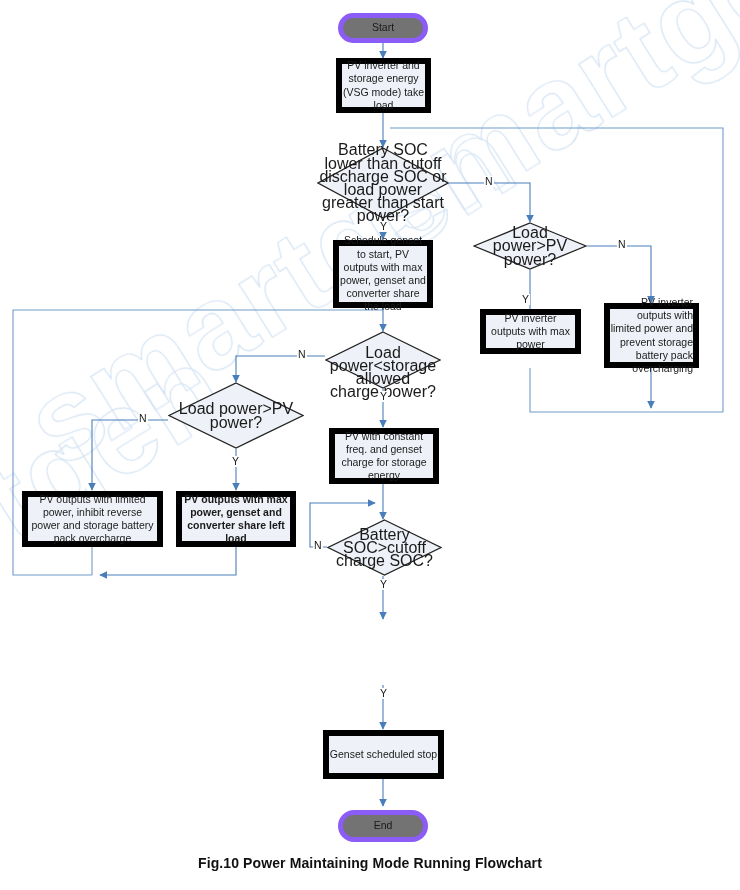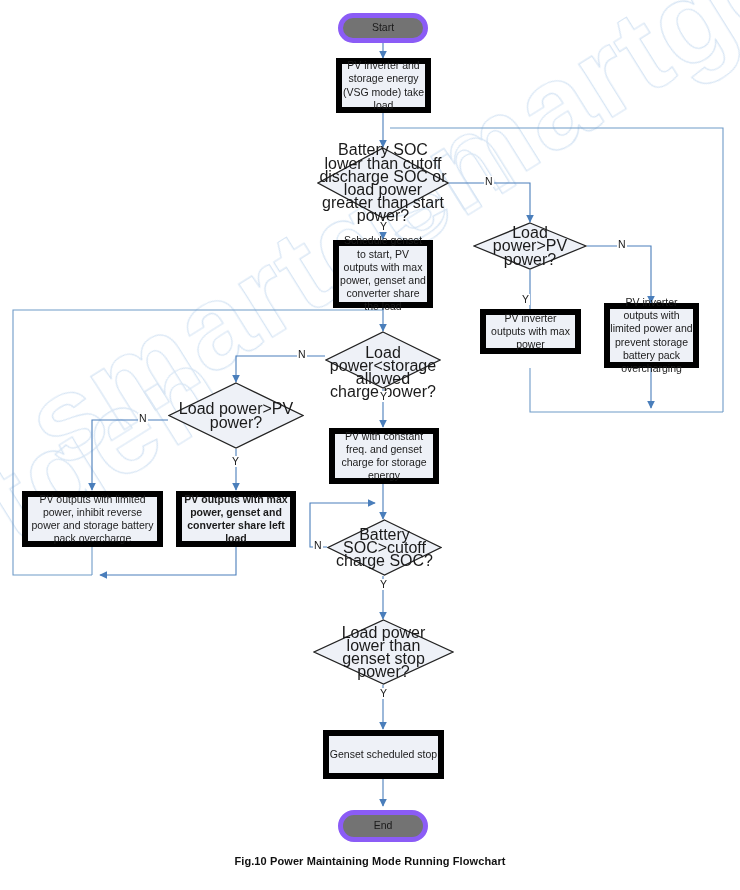--- a/index.html
+++ b/index.html
@@ -78,21 +78,21 @@
   .overflow-txt{
     overflow:visible;
     white-space:normal;
   }
   #caption{
     position:absolute;
     left:0;
     top:855px;
     width:740px;
     text-align:center;
-    font-size:11px;
+    font-size:14px;
     font-weight:bold;
     color:#111111;
     letter-spacing:0.1px;
   }
 </style>
 </head>
 <body>
 
 <div id="page">
 
@@ -191,21 +191,21 @@
     <svg width="114" height="48">
       <polygon points="57,1 113,24 57,47 1,24" fill="#eef1f7" stroke="#232323" stroke-width="1.3"></polygon>
     </svg>
     <div class="diamond-label">Load power&gt;PV power?</div>
   </div>
 
   <div class="node proc" style="left:480px; top:309px; width:101px; height:45px;">
     <span>PV inverter outputs with max power</span>
   </div>
 
-  <div class="node proc overflow-txt" style="left:604px; top:303px; width:95px; height:65px;">
+  <div class="node proc overflow-txt" style="left:604px; top:303px; width:95px; height:65px;text-align:right;">
     <span>PV inverter outputs with limited power and prevent storage battery pack overcharging</span>
   </div>
 
   <div class="diamond-wrap" style="left:325px; top:331px; width:116px; height:58px;">
     <svg width="116" height="58">
       <polygon points="58,1 115,29 58,57 1,29" fill="#eef1f7" stroke="#232323" stroke-width="1.3"></polygon>
     </svg>
     <div class="diamond-label overflow-txt" style="padding:0 10px;margin-top:12px;">Load power&lt;storage allowed charge power?</div>
   </div>
 
@@ -228,26 +228,20 @@
     <span>PV with constant freq. and genset charge for storage energy</span>
   </div>
 
   <div class="diamond-wrap" style="left:327px; top:519px; width:115px; height:57px;">
     <svg width="115" height="57">
       <polygon points="57.5,1 114,28.5 57.5,56 1,28.5" fill="#eef1f7" stroke="#232323" stroke-width="1.3"></polygon>
     </svg>
     <div class="diamond-label overflow-txt" style="padding:0 2px;">Battery SOC&gt;cutoff charge SOC?</div>
   </div>
 
-  <div class="diamond-wrap" style="left:313px; top:619px; width:141px; height:66px;">
-    <svg width="141" height="66">
-      <polygon points="70.5,1 140,33 70.5,65 1,33" fill="#eef1f7" stroke="#232323" stroke-width="1.3"></polygon>
-    </svg>
-    <div class="diamond-label" style="padding:0 14px;">Load power lower than genset stop power?</div>
-  </div>
 
   <div class="node term" style="left:338px; top:810px; width:90px; height:32px;">
     <span>End</span>
   </div>
 
   <div class="node proc" style="left:323px; top:730px; width:121px; height:49px;">
     <span>Genset scheduled stop</span>
   </div>
 
   <div class="edge-label" style="left:379px; top:221px;">Y</div>

